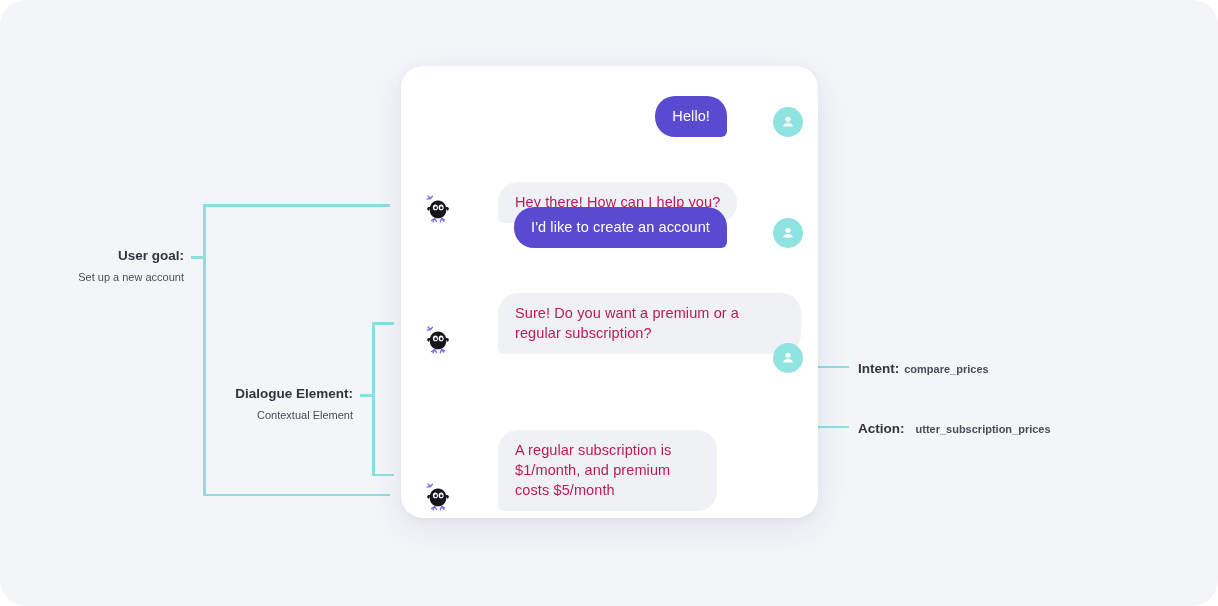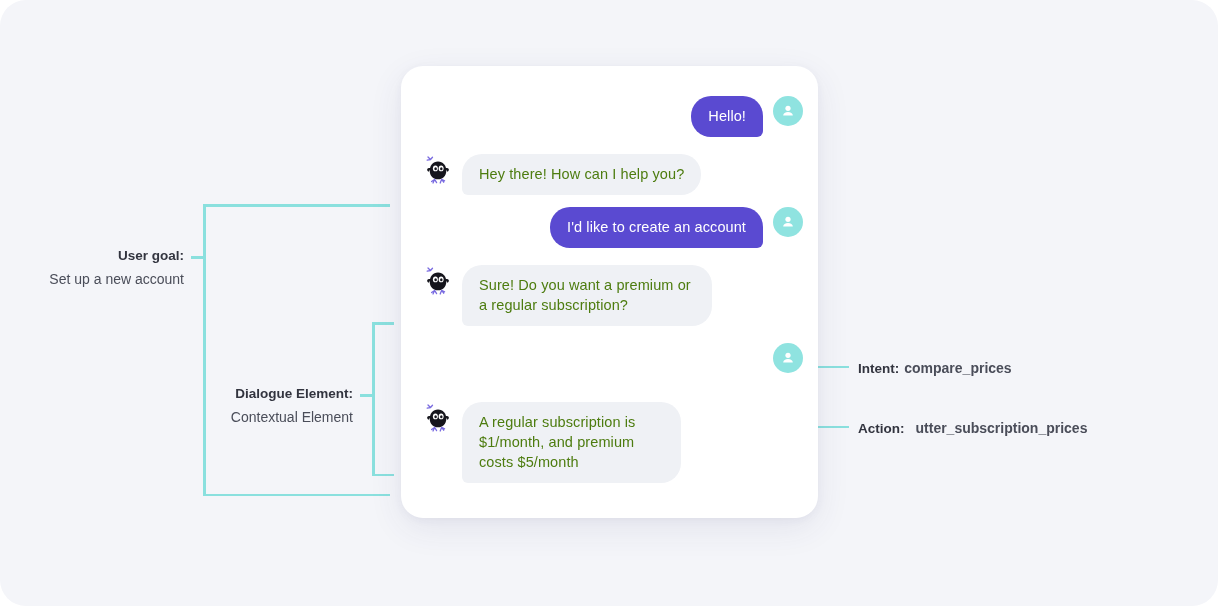--- a/index.html
+++ b/index.html
@@ -7,43 +7,43 @@
        font-family:"Liberation Sans","DejaVu Sans",sans-serif;}
 
   #stage{position:relative;width:1218px;height:606px;
          background:#f4f5f9;border-radius:26px;overflow:hidden;}
 
   
   #chat-card{position:absolute;left:401px;top:66px;width:417px;height:452px;
              background:#ffffff;border-radius:22px;
              box-shadow:0 10px 34px rgba(60,60,110,.09),0 2px 8px rgba(60,60,110,.05);}
 
-  .row{position:absolute;display:flex;align-items:flex-start;}
+  .row{position:absolute;display:flex;align-items:flex-end;gap:36px;}
 
   
   .bubble{font-size:14.5px;line-height:20px;letter-spacing:.1px;
           padding:10px 17px 11px 17px;box-sizing:border-box;}
   .user-bubble{background:#5a4ad1;color:#ffffff;
                border-radius:20px 20px 6px 20px;white-space:nowrap;}
-  .bot-bubble{background:#eff1f5;color:#4d7c0f;
-              border-radius:20px 20px 20px 6px;}
+  .bot-bubble{background:#eff1f5;color:#be185d;
+              border-radius:20px 20px 20px 6px;margin-top:28px;}
 
   
   .user-avatar{width:30px;height:30px;border-radius:50%;background:#8fe3e0;
                margin-left:10px;flex:0 0 auto;
                display:flex;align-items:center;justify-content:center;}
   .user-avatar svg{display:block;}
   .bot-avatar{width:30px;height:30px;margin-right:9px;flex:0 0 auto;
               display:flex;align-items:flex-end;justify-content:center;}
   .bot-avatar svg{display:block;}
 
   
   .ann{position:absolute;color:#3f4456;}
   .ann .t1{font-size:13.5px;font-weight:700;color:#32343f;white-space:nowrap;}
-  .ann .t2{font-size:14px;font-weight:400;color:#4a4d59;white-space:nowrap;}
+  .ann .t2{font-size:11px;font-weight:400;color:#4a4d59;white-space:nowrap;}
 
   .ann-left{text-align:right;}
   .ann-left .t1{margin-bottom:8px;margin-left:8px;}
 
   .ann-right .t1{display:inline;font-weight:700;}
   .ann-right .t2{display:inline;font-weight:700;}
 
   
   .teal-v{position:absolute;width:2.5px;background:#8ae0de;}
   .teal-h{position:absolute;height:2.5px;background:#8ae0de;}
@@ -134,21 +134,21 @@
           <path d="M5.6 12.5c-1.5-.8-2.8-.4-3.3.6-.5 1 .1 2.2 1.4 2.7" fill="#15151c"></path>
           <path d="M20.4 12.5c1.5-.8 2.8-.4 3.3.6.5 1-.1 2.2-1.4 2.7" fill="#15151c"></path>
           <ellipse cx="10.4" cy="12.4" rx="2.5" ry="2.9" fill="#ffffff"></ellipse>
           <ellipse cx="16.1" cy="12.4" rx="2.5" ry="2.9" fill="#ffffff"></ellipse>
           <ellipse cx="10.6" cy="12.8" rx="1.25" ry="1.5" fill="#15151c"></ellipse>
           <ellipse cx="16.3" cy="12.8" rx="1.25" ry="1.5" fill="#15151c"></ellipse>
           <path d="M9.6 23.4 L8 27 M9.6 23.4 L11.6 26.6 M9.6 23.4 L6.6 25.6" stroke="#7a6ce0" stroke-width="1.3" stroke-linecap="round" fill="none"></path>
           <path d="M16.6 23.4 L15.2 27 M16.6 23.4 L18.7 26.2 M16.6 23.4 L19.6 24.8" stroke="#7a6ce0" stroke-width="1.3" stroke-linecap="round" fill="none"></path>
         </svg>
       </div>
-      <div class="bubble bot-bubble" style="width:250px;">Sure! Do you want a premium or a regular subscription?</div>
+      <div class="bubble bot-bubble" style="width:303px;">Sure! Do you want a premium or a regular subscription?</div>
     </div>
 
     <div class="row" style="right:15px;top:277px;">
       <div class="user-avatar">
         <svg width="16" height="16" viewBox="0 0 16 16" aria-hidden="true">
           <circle cx="8" cy="5.3" r="2.6" fill="#ffffff"></circle>
           <path d="M3.2 12.6c0-2.4 2.2-3.6 4.8-3.6s4.8 1.2 4.8 3.6z" fill="#ffffff"></path>
         </svg>
       </div>
     </div>

